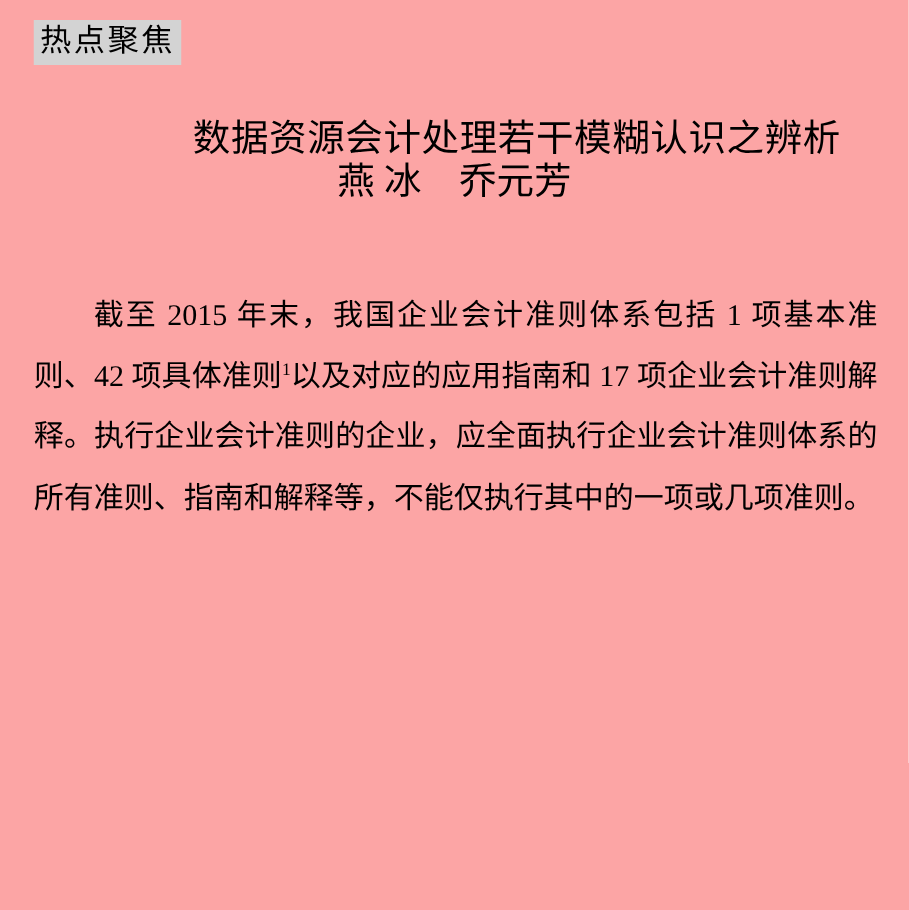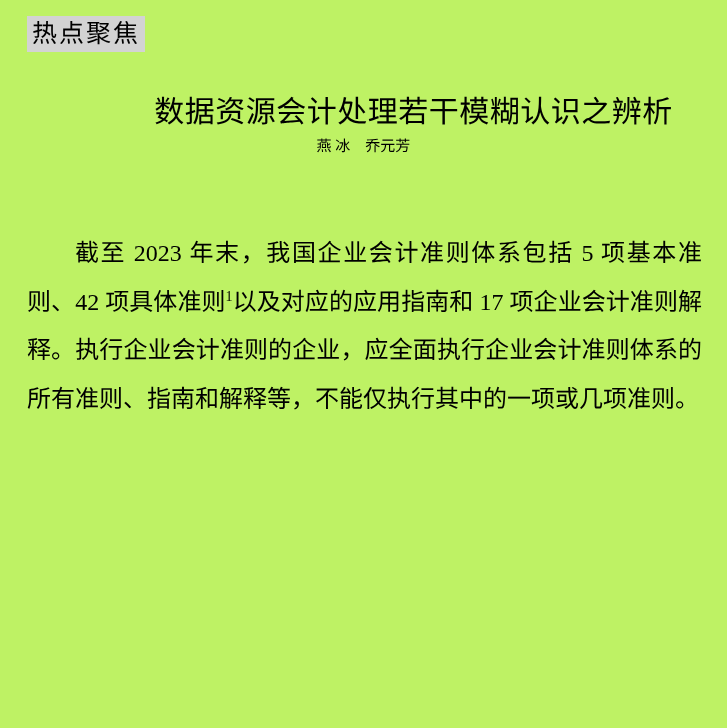--- a/index.html
+++ b/index.html
@@ -4,21 +4,21 @@
 <style>
   html, body {
     margin: 0;
     padding: 0;
     background: #ffffff;
   }
   .page {
     position: relative;
     width: 727px;
     height: 728px;
-    background: #bef264;
+    background: #fca5a5;
     color: #000000;
     font-family: "Liberation Serif", "DejaVu Serif", serif;
     overflow: hidden;
   }
   .column-tag {
     position: absolute;
     left: 27px;
     top: 16px;
     background: #d3d3d3;
     font-size: 25px;
@@ -38,21 +38,21 @@
     line-height: 38px;
     letter-spacing: 0.5px;
     white-space: nowrap;
   }
   .article-authors {
     position: absolute;
     top: 131px;
     left: 0;
     width: 100%;
     text-align: center;
-    font-size: 15px;
+    font-size: 30px;
     line-height: 30px;
     white-space: pre;
   }
   .article-body {
     position: absolute;
     top: 229px;
     left: 27px;
     width: 675px;
     font-size: 24px;
     line-height: 48.5px;
@@ -80,17 +80,17 @@
   <div class="column-tag">热点聚焦</div>
 
   <h1 class="article-title" style="margin:16px;padding-left:34px;">数据资源会计处理若干模糊认识之辨析</h1>
 
   <div class="article-authors">燕 冰　乔元芳</div>
 
   <div class="article-body">
 
 
 
-    <p><span>截至 2023 年末，我国企业会计准则体系包括 5 项基本准则、42 项具体准则</span><sup class="footnote">1</sup><span>以及对应的应用指南和 17 项企业会计准则解释。执行企业会计准则的企业，应全面执行企业会计准则体系的所有准则、指南和解释等，不能仅执行其中的一项或几项准则。</span></p>
+    <p><span>截至 2015 年末，我国企业会计准则体系包括 1 项基本准则、42 项具体准则</span><sup class="footnote">1</sup><span>以及对应的应用指南和 17 项企业会计准则解释。执行企业会计准则的企业，应全面执行企业会计准则体系的所有准则、指南和解释等，不能仅执行其中的一项或几项准则。</span></p>
 
   </div>
 
 </div>
 
 </body></html>

